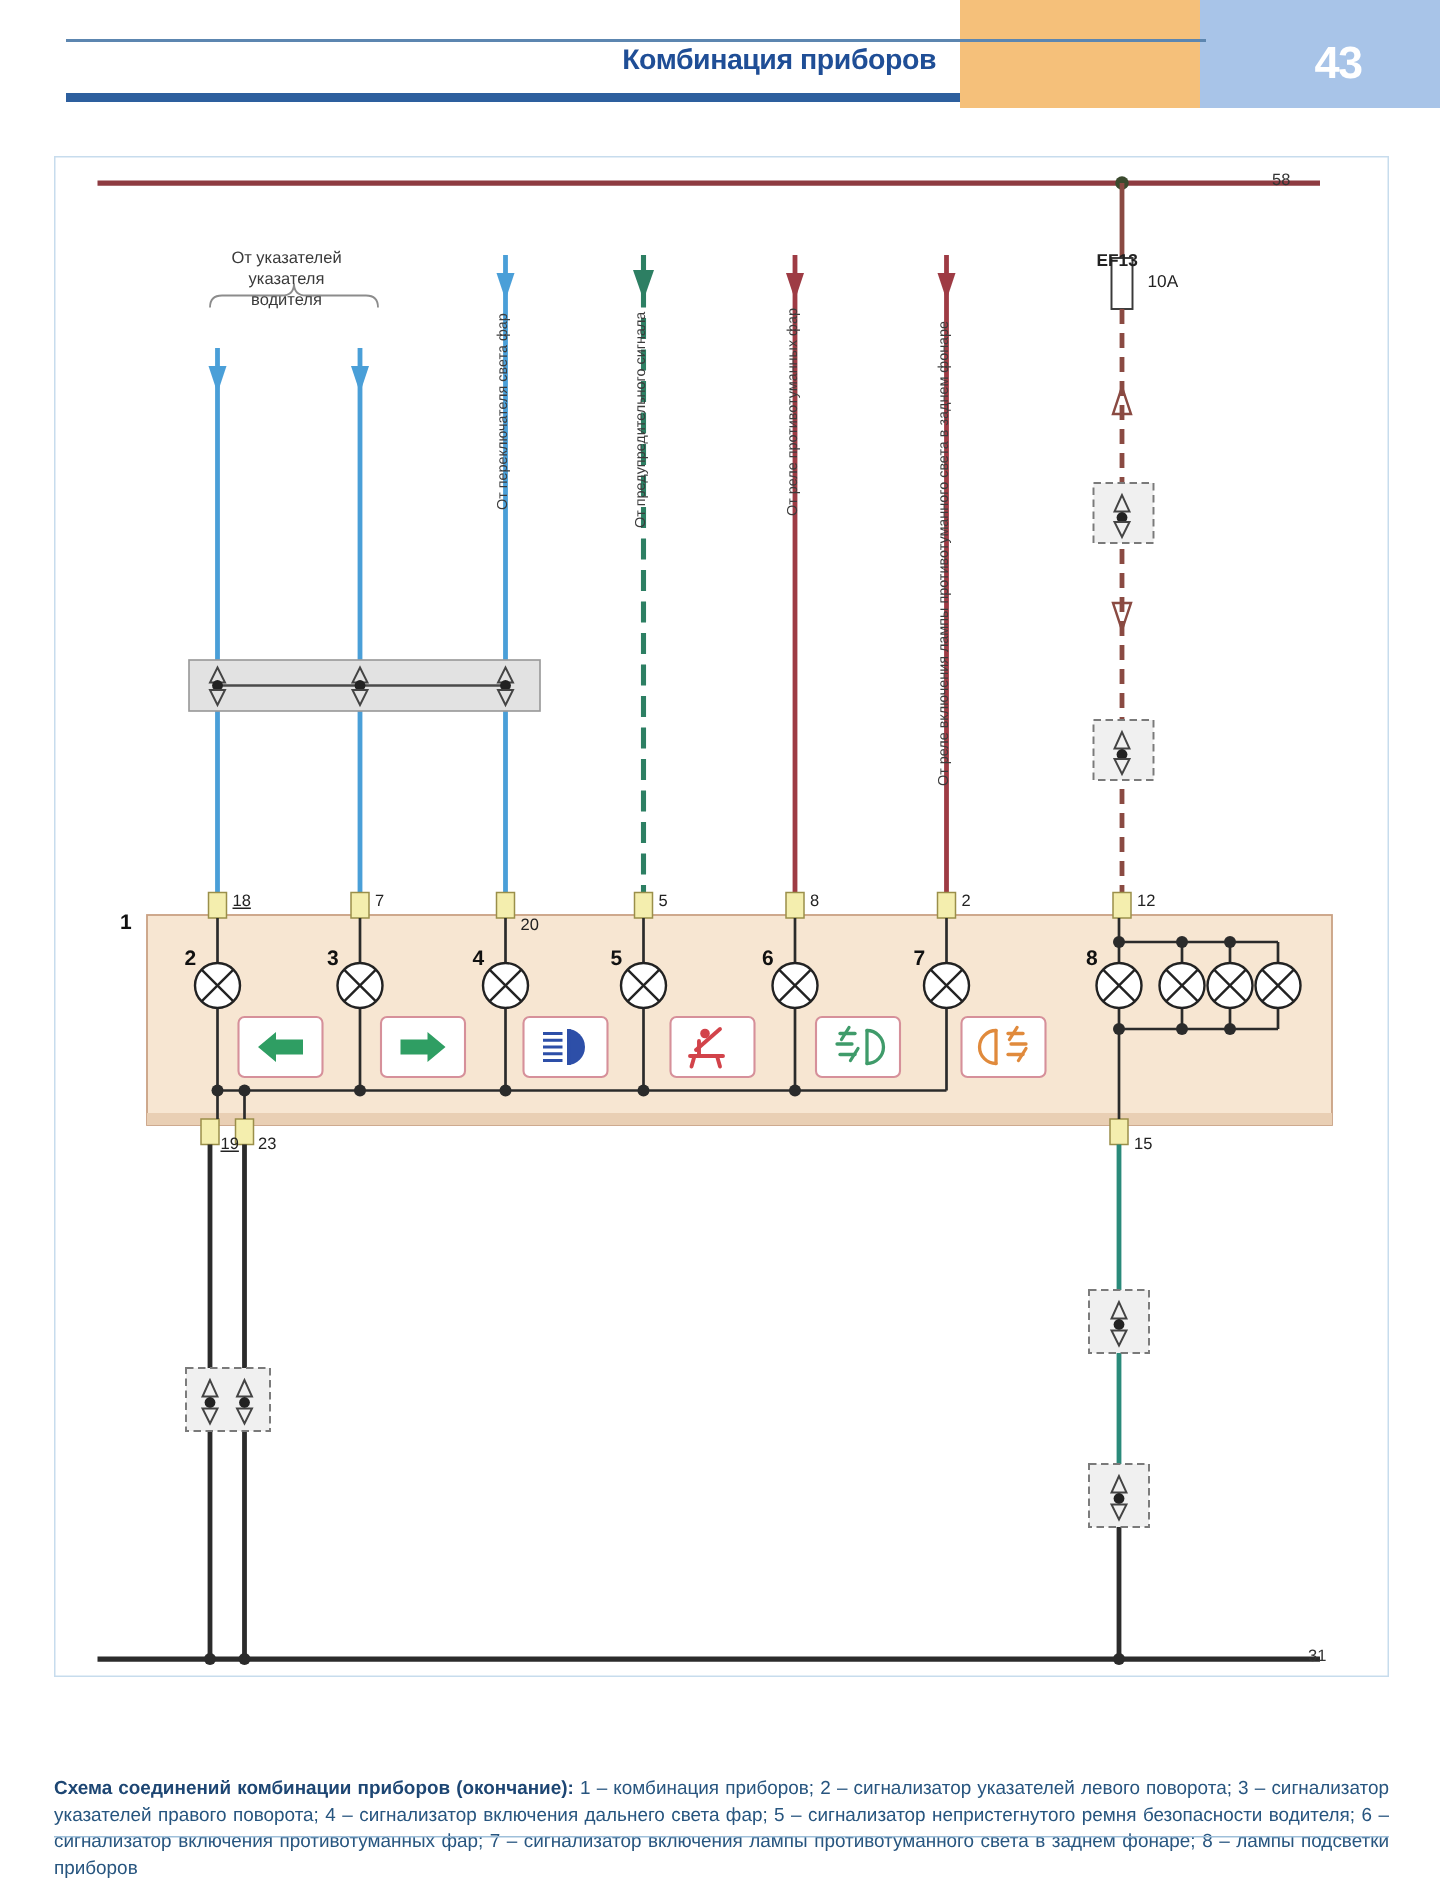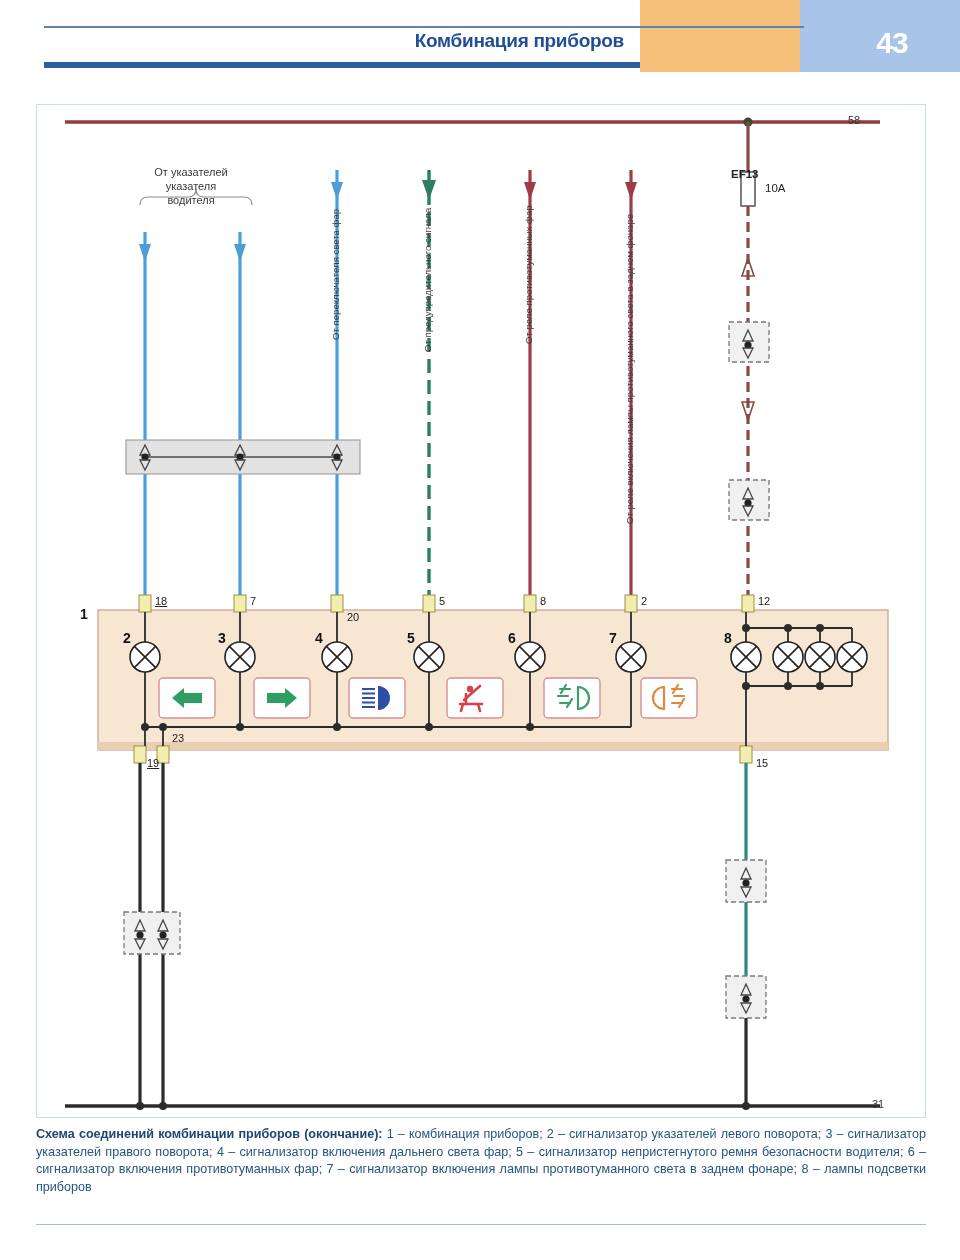--- a/index.html
+++ b/index.html
@@ -32,21 +32,21 @@
 
   
   #frame{
     position:absolute;left:36px;top:104px;width:888px;height:1012px;
     border:1px solid #c7dced;background:#ffffff;
   }
   #svgwrap{position:absolute;left:0;top:0;width:960px;height:1260px;}
 
   
   #caption{
-    position:absolute;left:36px;top:1126px;width:890px;
+    position:absolute;left:36px;top:1184px;width:890px;
     font-size:12.6px;line-height:1.40;color:#27557f;text-align:justify;
   }
   #caption b{font-weight:bold;color:#1d4673;}
   .cap-rule{position:absolute;left:36px;top:1224px;width:890px;height:1px;background:#9fc0da;}
   .lbl-v{
     position:absolute;font-size:9.6px;color:#3c3c3c;white-space:nowrap;
     transform-origin:0 0;transform:rotate(-90deg);
   }
   .lbl-src{position:absolute;font-size:11px;color:#3a3a3a;text-align:center;white-space:nowrap;line-height:1.25;}
   .pin{position:absolute;font-size:11px;color:#222;}
@@ -352,21 +352,21 @@
 
   <div class="pin" style="left:155px;top:595px;text-decoration:underline;">18</div>
   <div class="pin" style="left:250px;top:595px;">7</div>
   <div class="pin" style="left:347px;top:595px;margin-top:16px;">20</div>
   <div class="pin" style="left:439px;top:595px;">5</div>
   <div class="pin" style="left:540px;top:595px;">8</div>
   <div class="pin" style="left:641px;top:595px;">2</div>
   <div class="pin" style="left:758px;top:595px;">12</div>
 
   <div class="pin" style="left:147px;top:757px;text-decoration:underline;">19</div>
-  <div class="pin" style="left:172px;top:732px;">23</div>
+  <div class="pin" style="left:172px;top:757px;">23</div>
   <div class="pin" style="left:756px;top:757px;">15</div>
 
   <div class="idx" style="left:123px;top:630px;">2</div>
   <div class="idx" style="left:218px;top:630px;">3</div>
   <div class="idx" style="left:315px;top:630px;">4</div>
   <div class="idx" style="left:407px;top:630px;">5</div>
   <div class="idx" style="left:508px;top:630px;">6</div>
   <div class="idx" style="left:609px;top:630px;">7</div>
   <div class="idx" style="left:724px;top:630px;">8</div>
 </div>

